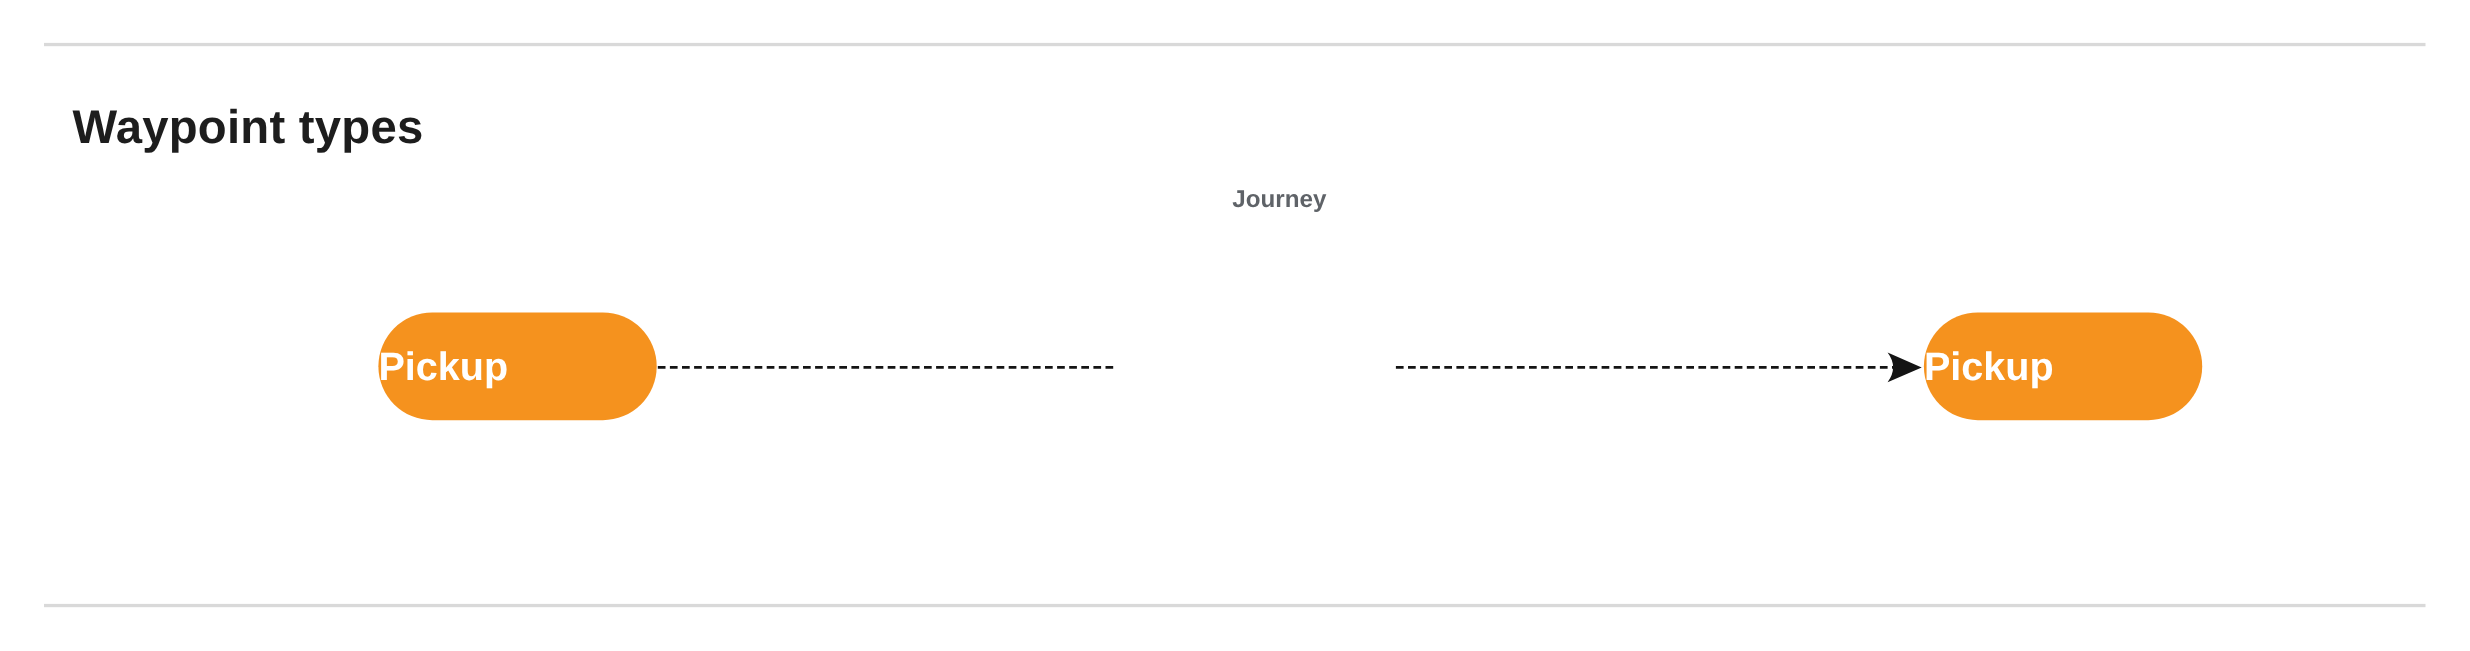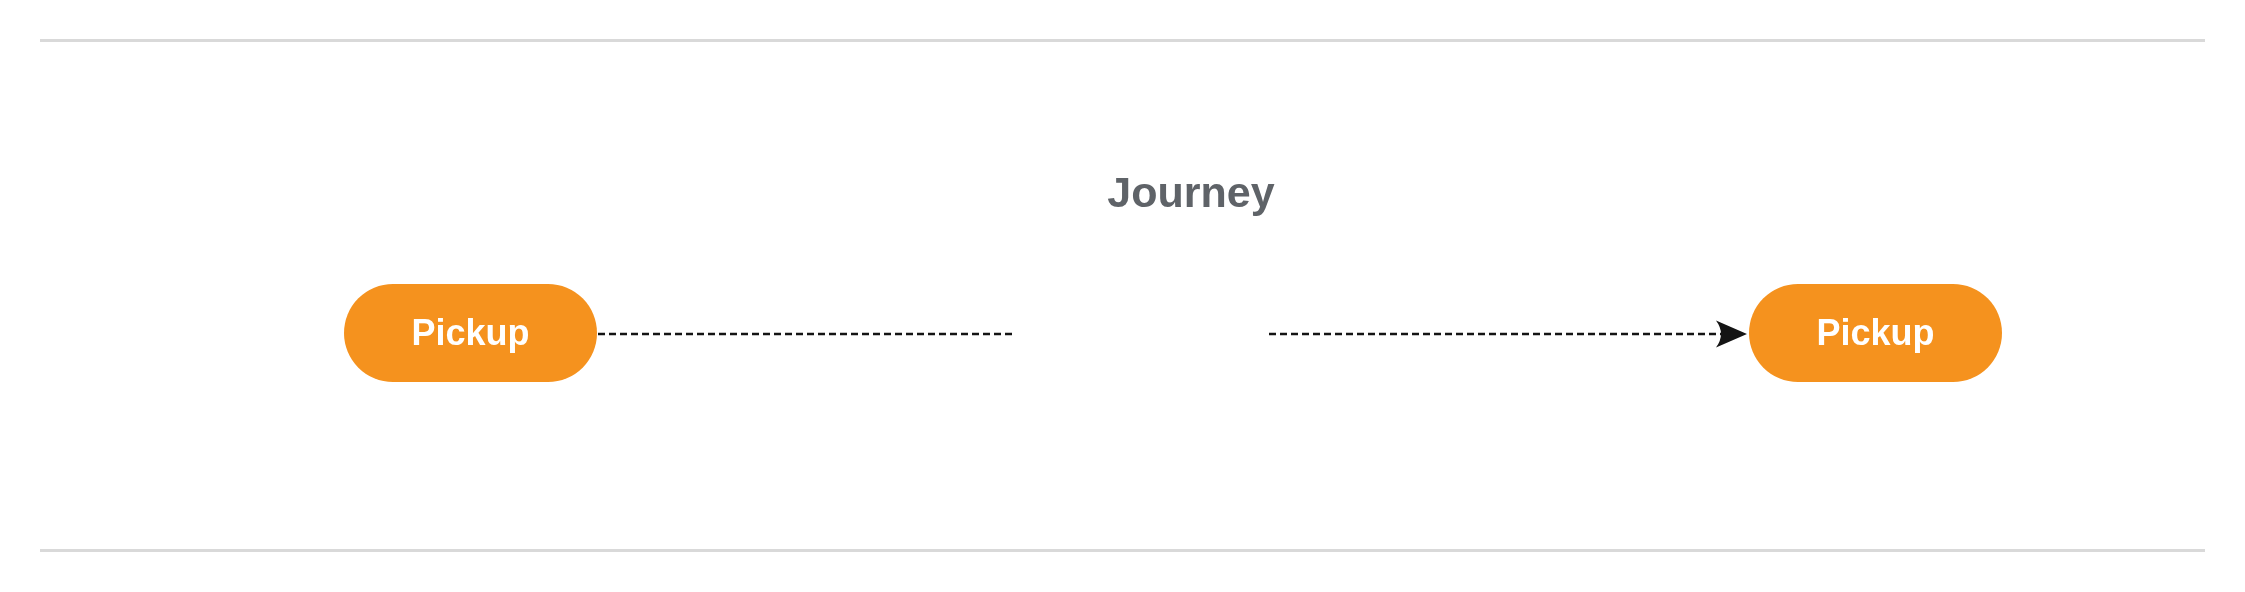--- a/index.html
+++ b/index.html
@@ -35,37 +35,37 @@
     left:66px;
     top:56px;
     font-size:43px;
     font-weight:700;
     letter-spacing:0.2px;
     color:var(--heading-text);
     white-space:nowrap;
   }
   .journey-label{
     position:absolute;
-    left:991px;
+    left:963px;
     top:168px;
     width:400px;
     text-align:center;
-    font-size:43px;
+    font-size:22px;
     font-weight:700;
     color:var(--journey-text);
     white-space:nowrap;
   }
   .node{
     position:absolute;
     top:284px;
     height:98px;
     border-radius:50px;
     display:flex;
     align-items:center;
-    justify-content:center;
+    justify-content:flex-start;
     box-sizing:border-box;
     white-space:nowrap;
   }
   .node.terminal{
     background:var(--terminal-fill);
     color:var(--terminal-text);
     font-size:36px;
     font-weight:700;
   }
   .node.intermediate{
@@ -95,20 +95,21 @@
     stroke:none;
   }
 </style>
 </head>
 <body>
 
 <div class="canvas">
 
   <div class="divider top"></div>
 
+  <h2 class="section-title">Waypoint types</h2>
 
   <div class="journey-label">Journey</div>
 
   <svg class="connectors" viewBox="0 0 2245 592" aria-hidden="true">
     <line class="connector-line" x1="598" y1="334" x2="1013" y2="334"></line>
     <line class="connector-line" x1="1269" y1="334" x2="1721" y2="334"></line>
     <path class="arrowhead" d="M 1747 334 L 1716 320.5 Q 1726 334 1716 347.5 Z"></path>
   </svg>
 
   <div class="node terminal pickup">

